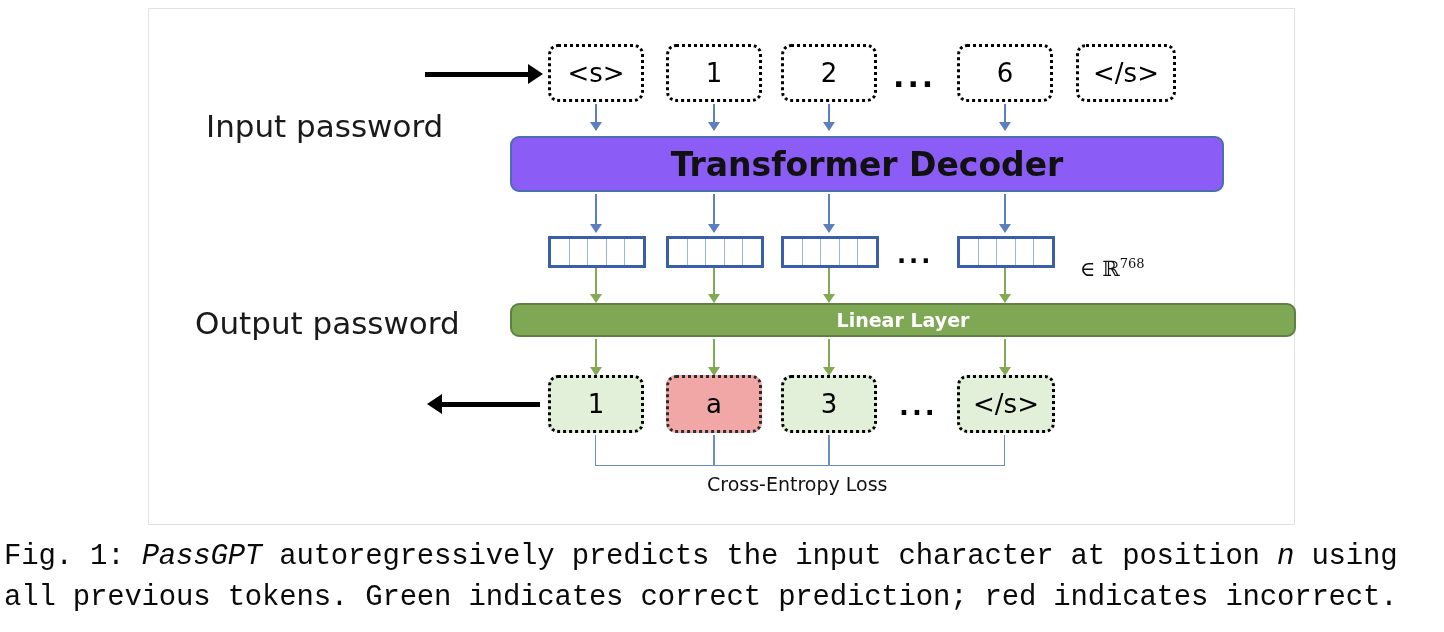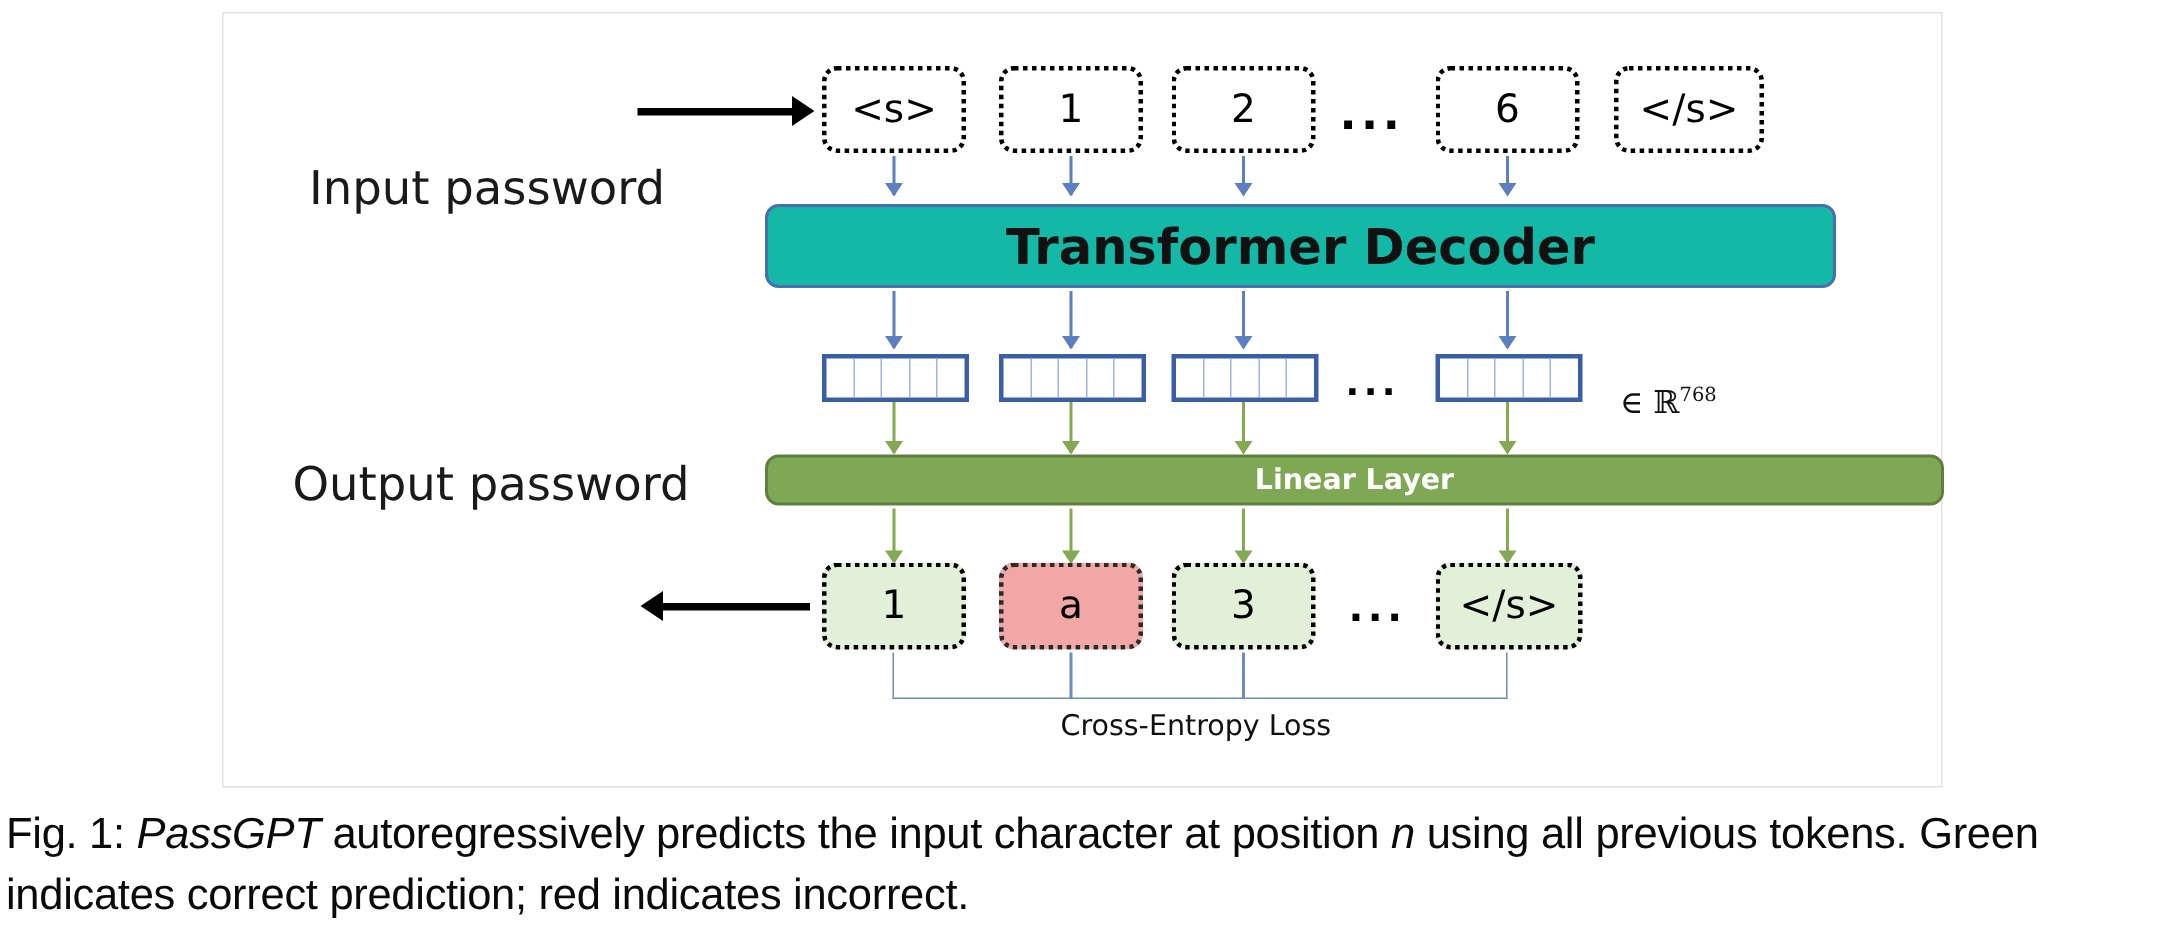--- a/index.html
+++ b/index.html
@@ -87,21 +87,21 @@
   .layer-bar {
     position: absolute;
     border-radius: 9px;
     box-sizing: border-box;
     display: flex;
     align-items: center;
     justify-content: center;
     font-weight: bold;
   }
   .layer-bar.decoder {
-    background: #14b8a6;
+    background: #8b5cf6;
     border: 2.5px solid #4a6fae;
     font-size: 33px;
     color: #111111;
   }
   .layer-bar.linear {
     background: #7fa854;
     border: 2px solid #5f8040;
     font-size: 19px;
     color: #ffffff;
   }
@@ -198,21 +198,21 @@
     color: #111;
     white-space: nowrap;
   }
 
   
   .caption {
     position: absolute;
     left: 4px;
     top: 536px;
     width: 1436px;
-    font-family: Liberation Sans, sans-serif;
+    font-family: Liberation Mono, monospace;
     font-size: 29px;
     line-height: 1.42;
     color: #0a0a0a;
     letter-spacing: -0.2px;
   }
   .caption i { font-style: italic; }
 </style>
 </head>
 <body>
 

